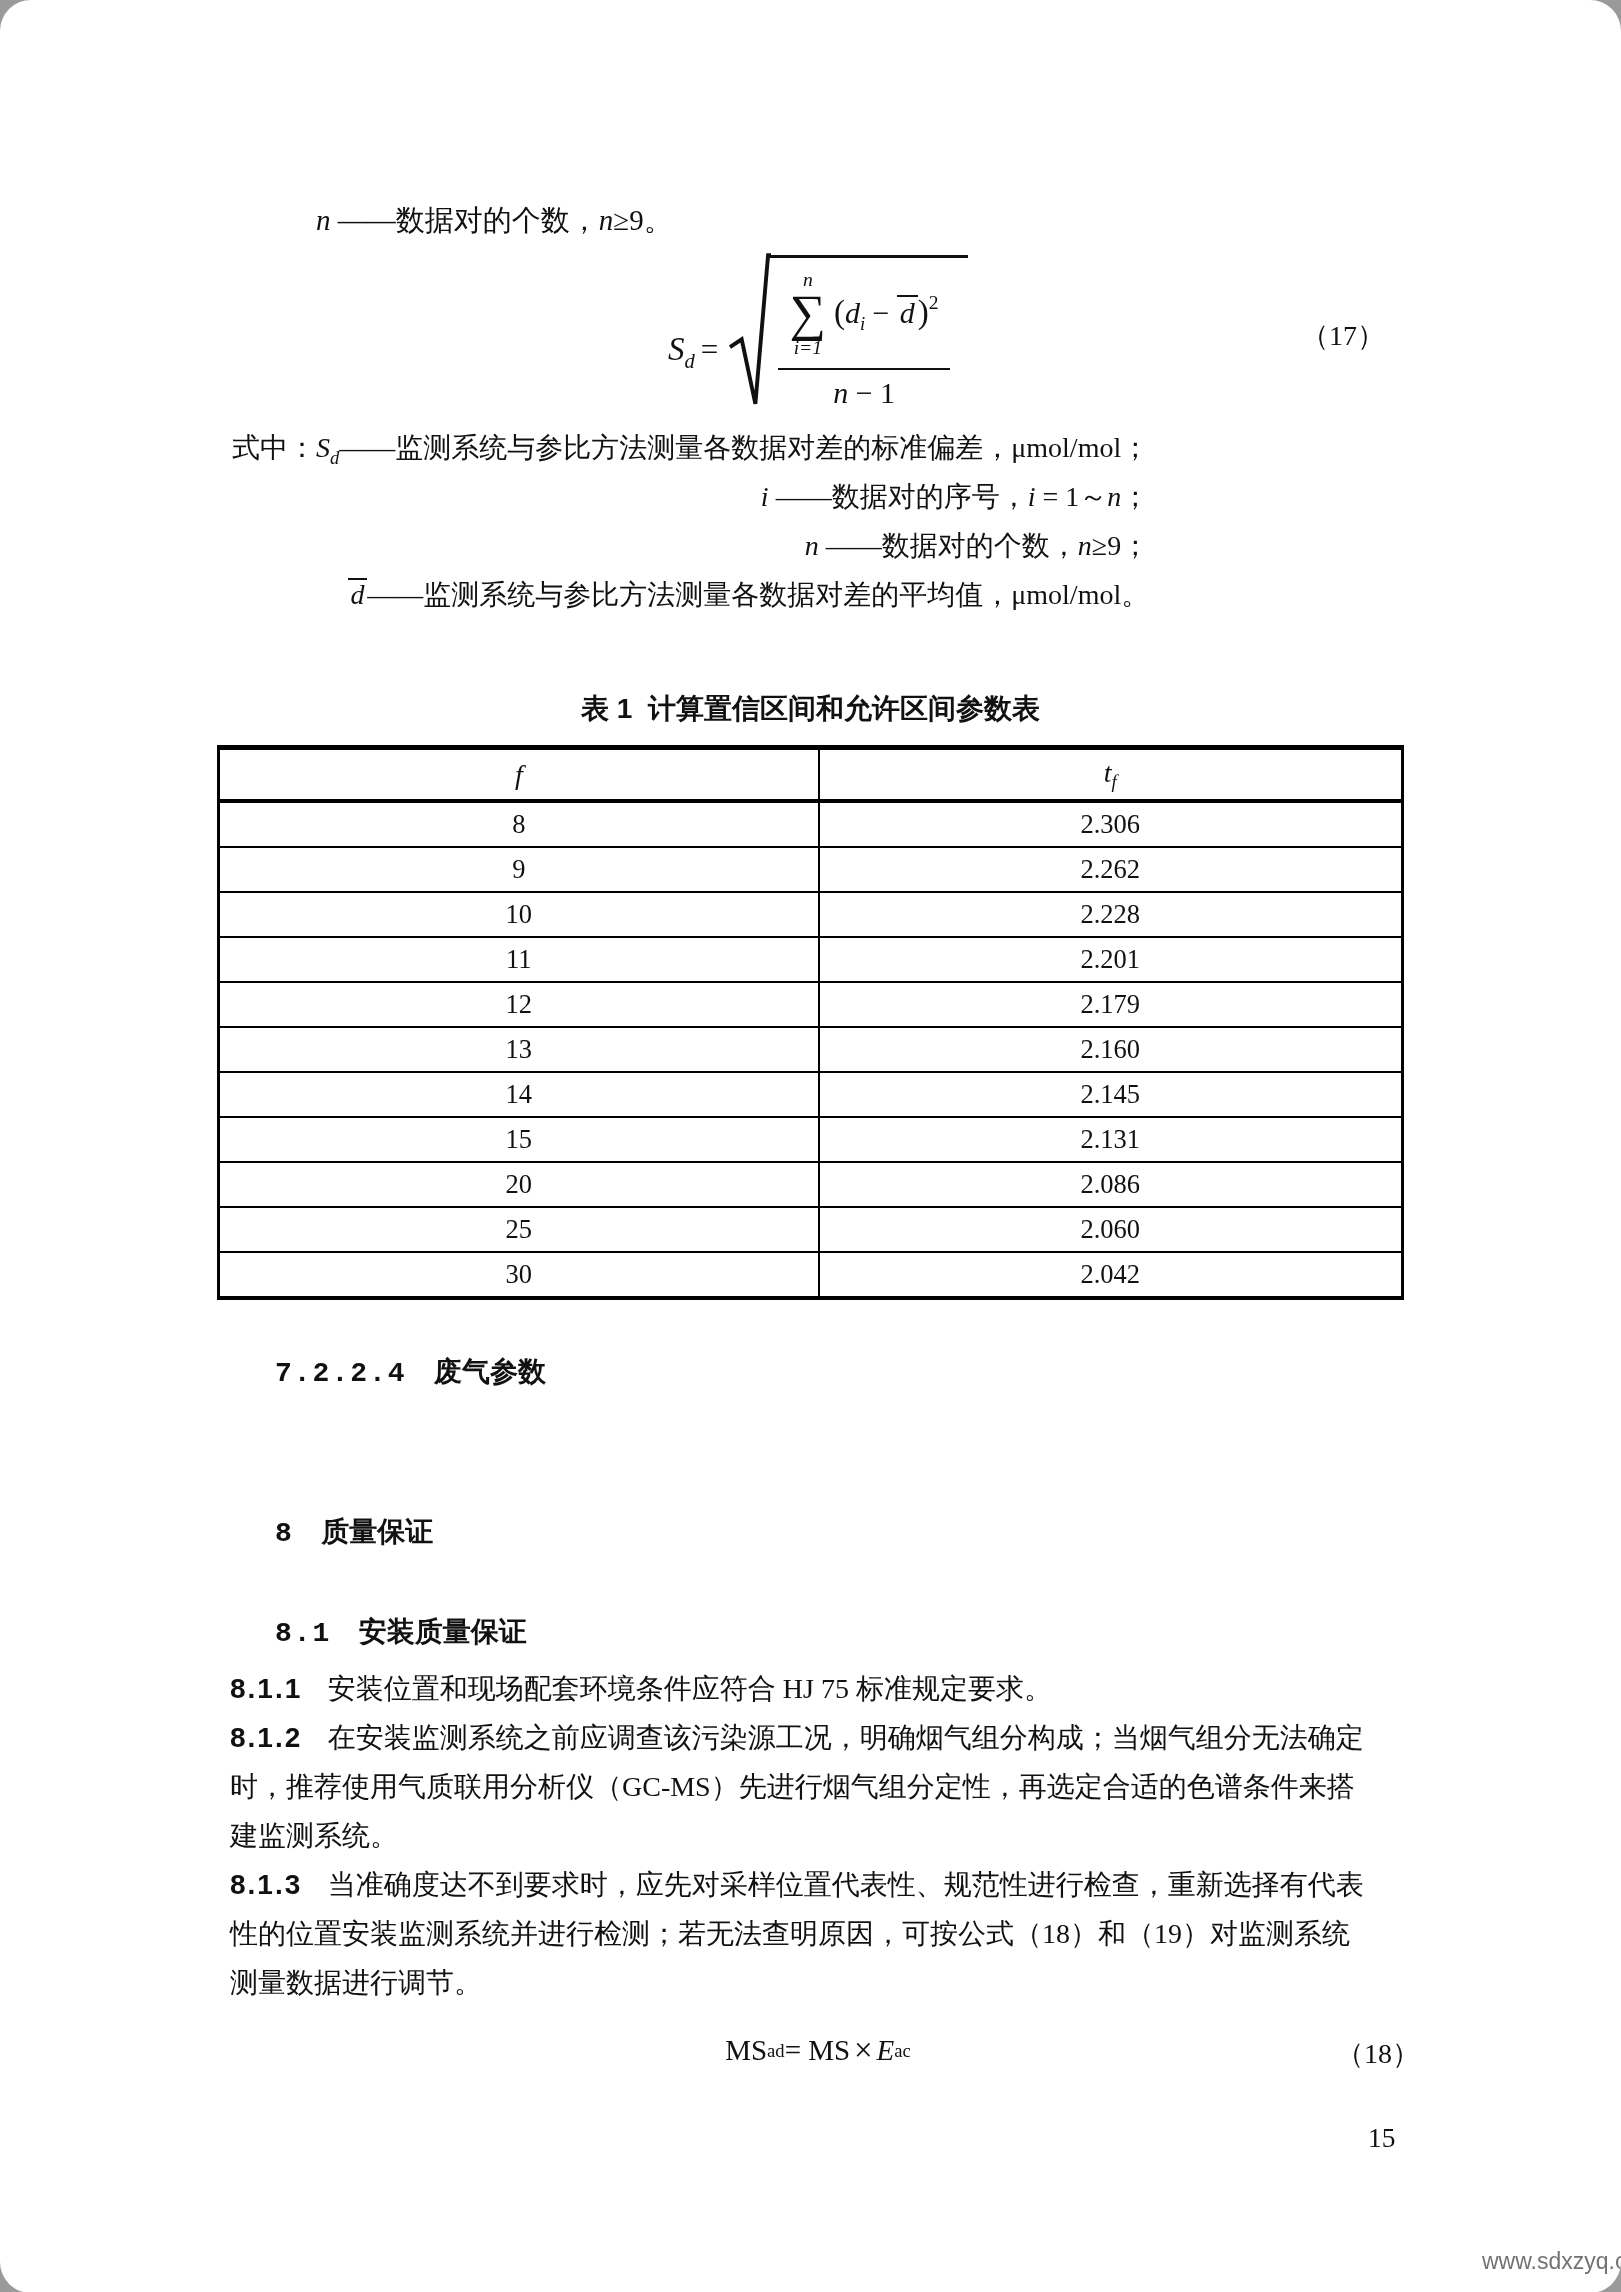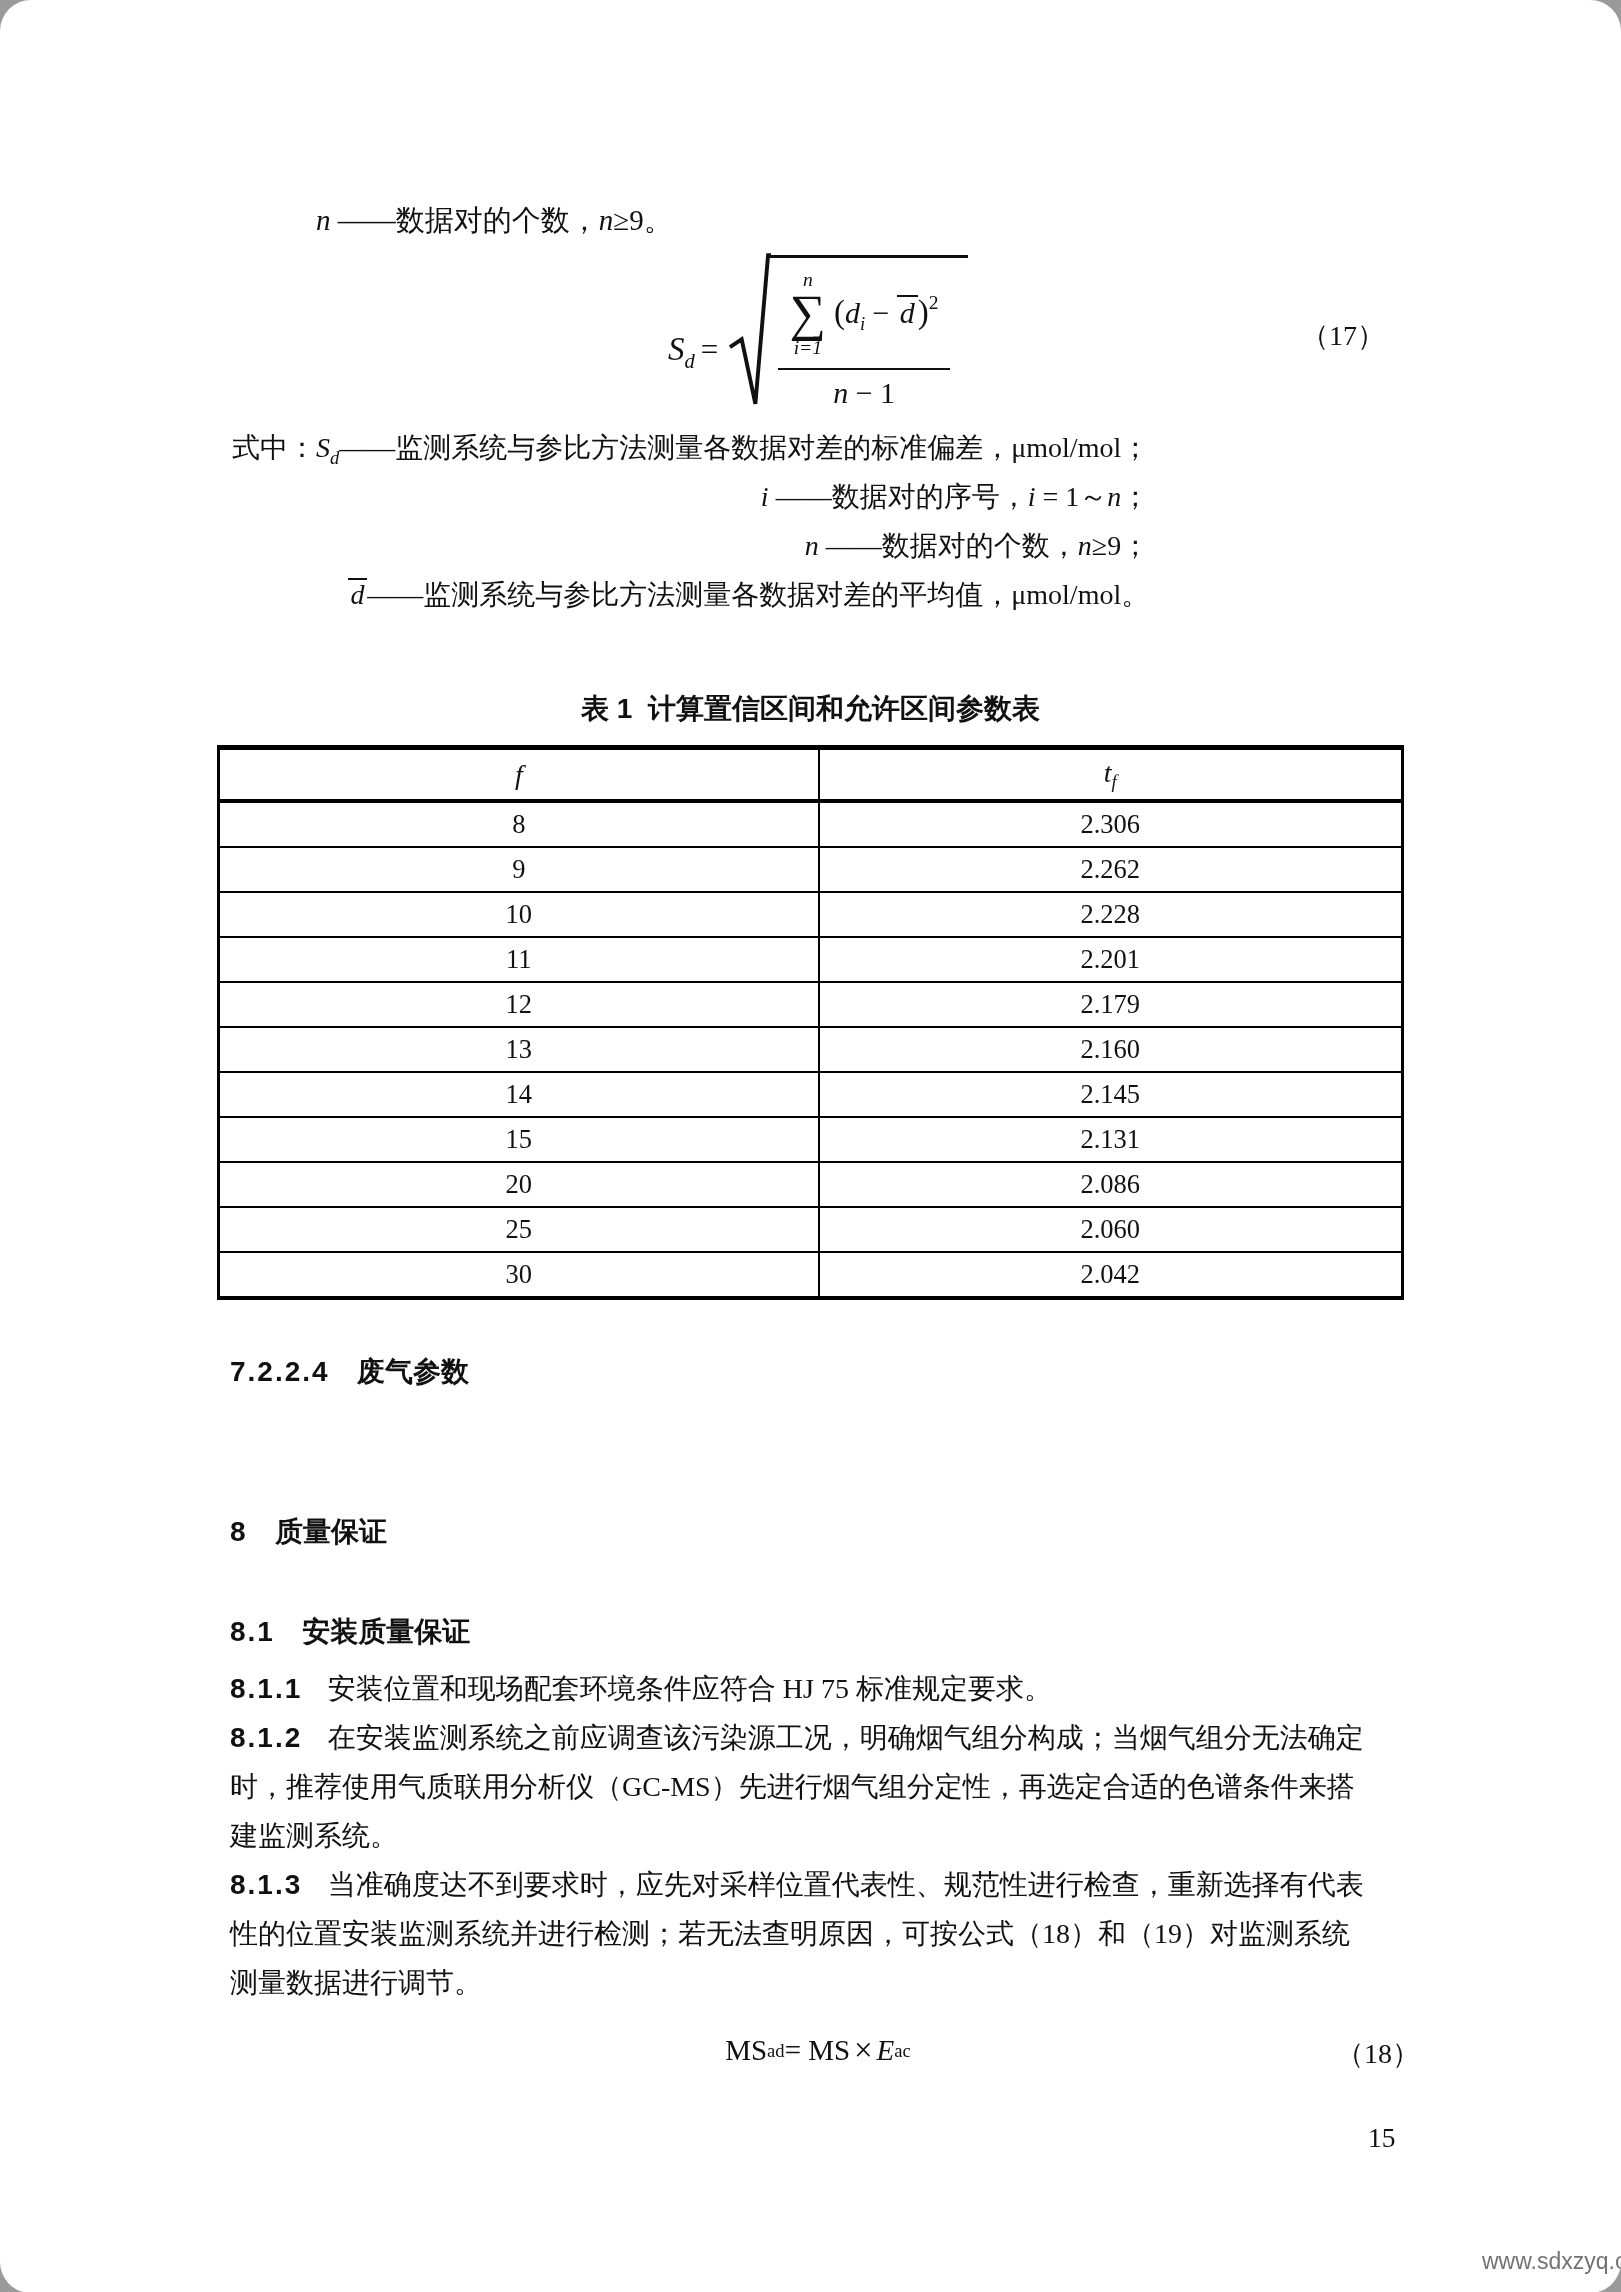--- a/index.html
+++ b/index.html
@@ -47,21 +47,21 @@
   table{border-collapse:collapse;width:1187px;table-layout:fixed;}
   table,tr,th,td{border:0;}
   #t1{border-top:5.9px solid #000;border-bottom:4.9px solid #000;border-left:3.9px solid #000;border-right:3.9px solid #000;}
   #t1 th{height:47px;font-weight:normal;font-style:italic;font-size:28px;border-bottom:4.4px solid #000;text-align:center;}
   #t1 td{height:41px;font-size:26.5px;text-align:center;border-top:2px solid #000;}
   #t1 tbody tr:first-child td{border-top:0;}
   #t1 th:first-child,#t1 td:first-child{border-right:2.9px solid #000;width:50.3%;}
   .hdr-sub{font-style:italic;font-size:18.6px;vertical-align:-5.9px;}
 
   
-  .heading{font-family:Liberation Sans, sans-serif;font-weight:700;font-size:28px;white-space:nowrap;}
+  .heading{font-family:Liberation Mono, monospace;font-weight:700;font-size:28px;white-space:nowrap;margin-left:45px;}
   .heading .h-num{letter-spacing:2px;margin-right:27.4px;}
   #s7224{left:230px;top:1353px;}
   #p7224{left:287px;top:1423px;font-size:28px;white-space:nowrap;}
   #s8{left:230px;top:1513px;}
   #s81{left:230px;top:1613px;}
   #clauses{left:230px;top:1664px;font-size:28px;}
   .clause-line{height:49px;line-height:49px;white-space:nowrap;}
   .clause-num{font-family:"Liberation Sans","DejaVu Sans",sans-serif;font-weight:700;letter-spacing:2px;margin-right:25.5px;}
 
   

